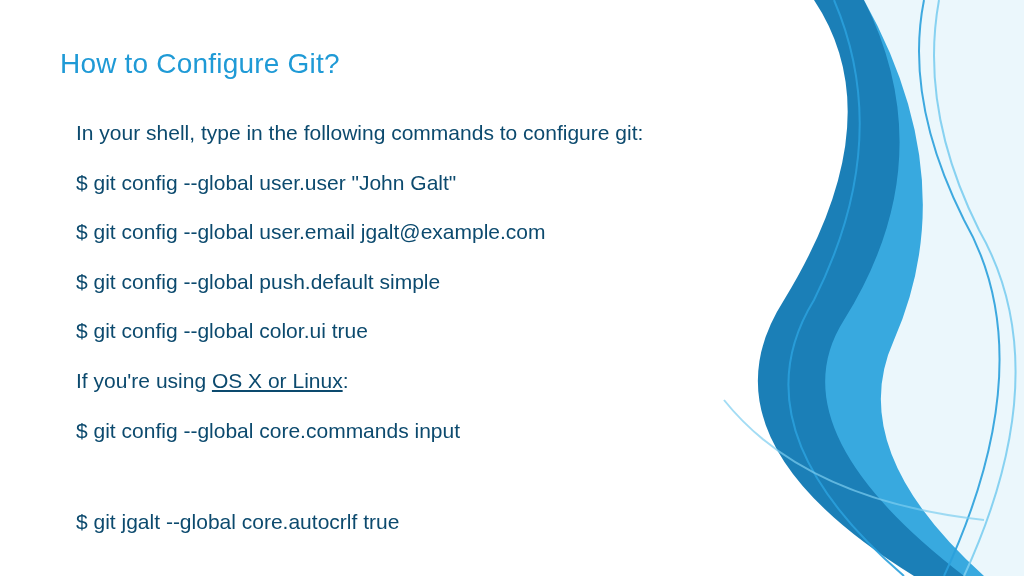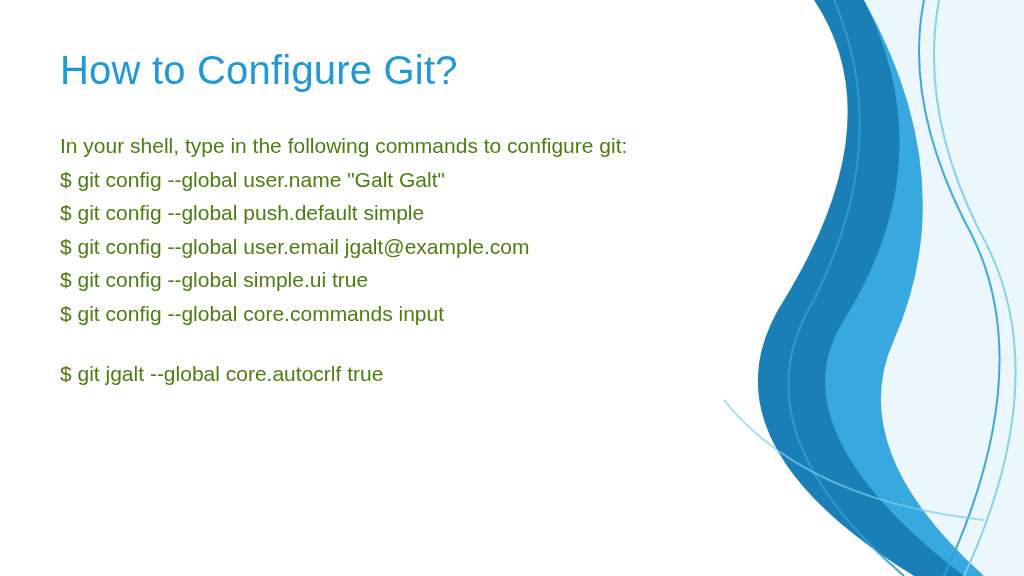--- a/index.html
+++ b/index.html
@@ -16,30 +16,30 @@
       top: 0; right: 0; width: 360px; height: 576px;
       pointer-events: none;
     }
     .content {
       position: relative;
       padding: 48px 60px 40px 60px;
       width: 760px;
     }
     h1.title {
       color: #1f9ad6;
-      font-size: 40px;
+      font-size: 28px;
       font-weight: 500;
       margin-bottom: 36px;
       letter-spacing: 0.2px;
     }
     .body p {
-      color: #4d7c0f;
+      color: #0c4a6e;
       font-size: 21px;
       line-height: 1.6;
-      margin: 0;
+      margin: 16px;
     }
     .body .spacer { height: 26px; }
     .u { text-decoration: underline; }
   </style>
 </head>
 <body>
 
 <svg class="deco" viewBox="0 0 360 576" preserveAspectRatio="none">
   <path d="M 150 0 Q 230 120 120 300 Q 30 440 250 576 L 360 576 L 360 0 Z" fill="#0f78b3" opacity="0.95"></path>
   <path d="M 200 0 Q 280 160 180 320 Q 110 430 300 576 L 360 576 L 360 0 Z" fill="#3db0e6" opacity="0.85"></path>
@@ -47,21 +47,22 @@
   <path d="M 260 0 Q 240 100 300 220 Q 380 360 280 576" fill="none" stroke="#2aa0db" stroke-width="2" opacity="0.9"></path>
   <path d="M 275 0 Q 255 110 315 230 Q 395 370 300 576" fill="none" stroke="#7ccdf0" stroke-width="2" opacity="0.9"></path>
   <path d="M 170 0 Q 230 140 150 300 Q 70 430 240 576" fill="none" stroke="#2aa0db" stroke-width="2" opacity="0.9"></path>
   <path d="M 60 400 Q 140 500 320 520" fill="none" stroke="#7ccdf0" stroke-width="2" opacity="0.7"></path>
 </svg>
 
 <div class="content">
   <h1 class="title">How to Configure Git?</h1>
   <div class="body">
     <p>In your shell, type in the following commands to configure git:</p>
-    <p>$ git config --global user.name "Galt Galt"</p>
+    <p>$ git config --global user.user "John Galt"</p>
+    <p>$ git config --global user.email jgalt@example.com</p>
     <p>$ git config --global push.default simple</p>
-    <p>$ git config --global user.email jgalt@example.com</p>
-    <p>$ git config --global simple.ui true</p>
+    <p>$ git config --global color.ui true</p>
+    <p><span>If you're using </span><span class="u">OS X or Linux</span><span>:</span></p>
     <p>$ git config --global core.commands input</p>
     <div class="spacer"></div>
     <p>$ git jgalt --global core.autocrlf true</p>
   </div>
 </div>
 
 </body></html>

